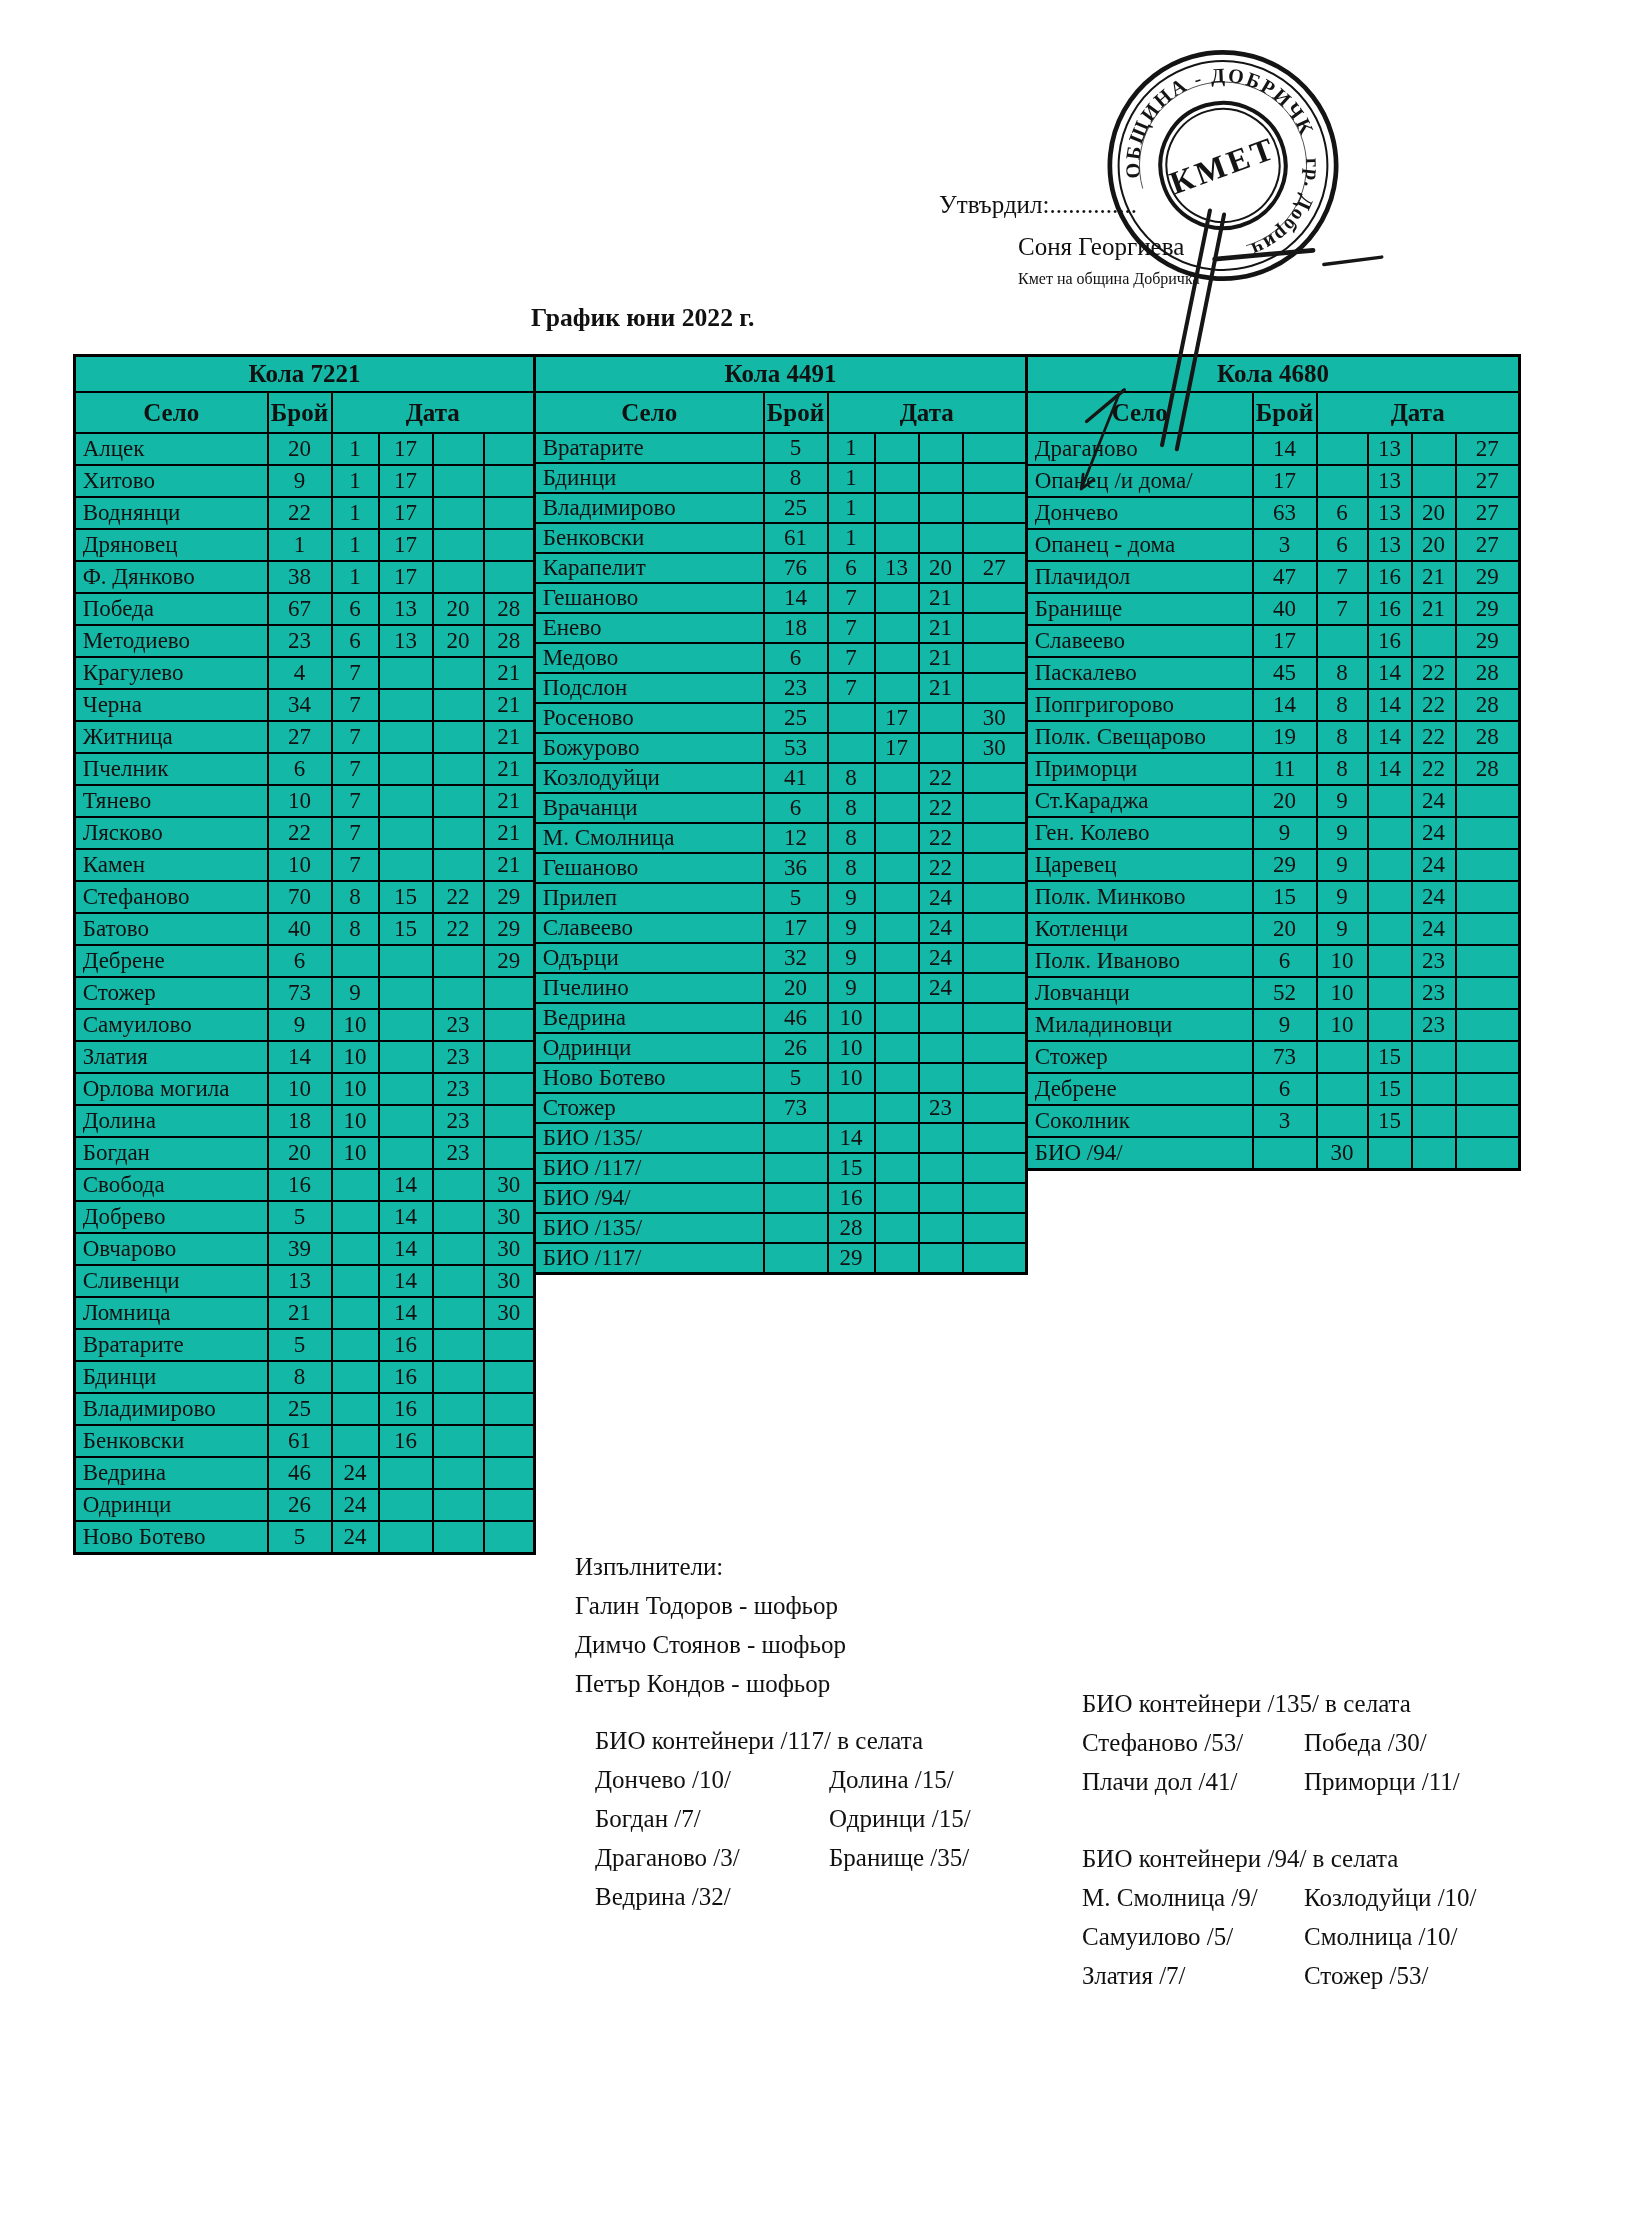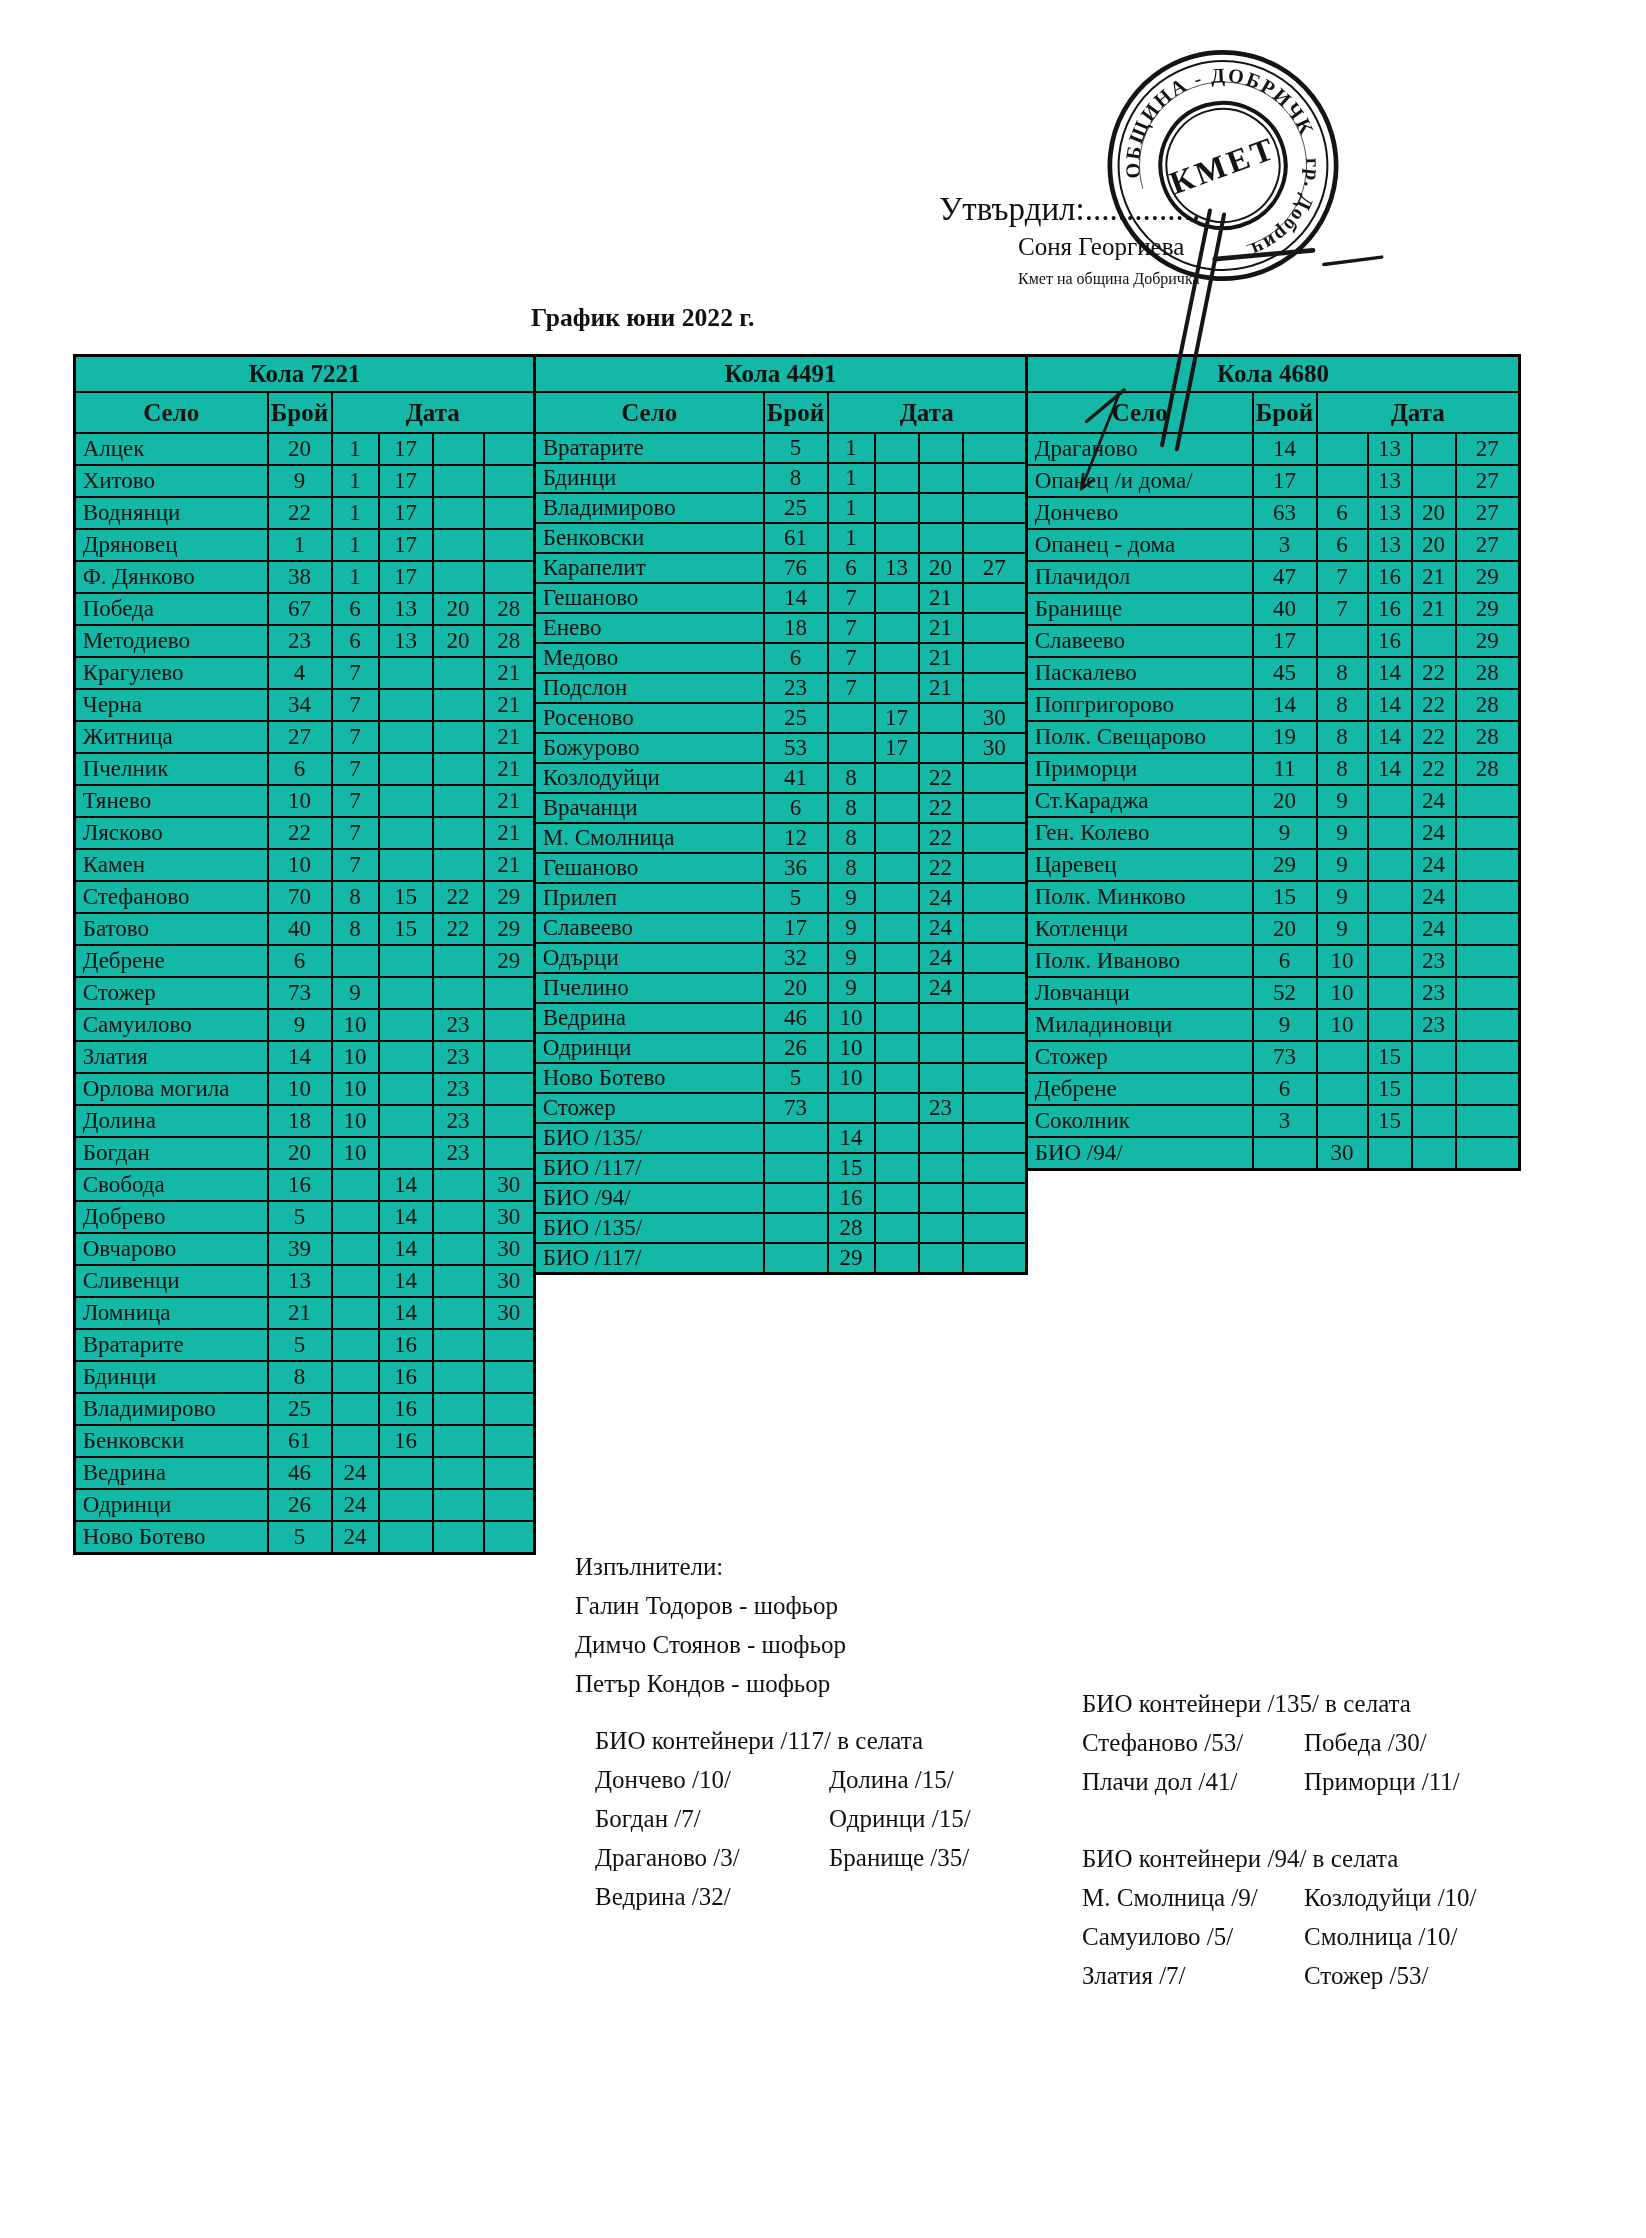--- a/index.html
+++ b/index.html
@@ -4,21 +4,21 @@
 <style>
   html,body { margin:0; padding:0; background:#e8e8e8; }
   .page {
     position:relative; width:1646px; height:2239px; background:#ffffff;
     font-family:"Liberation Serif","DejaVu Serif",serif; color:#111;
     overflow:hidden;
   }
   .abs { position:absolute; }
 
   
-  .approve-label { left:939px; top:191px; font-size:33px; }
+  .approve-label { left:939px; top:191px; font-size:25px; }
   .approver-name { left:1018px; top:233px; font-size:25px; }
   .approver-role { left:1018px; top:270px; font-size:16px; }
   .doc-title { left:531px; top:303px; font-size:25.6px; font-weight:bold; }
 
   
   .doc-table { position:absolute; border-collapse:collapse; table-layout:fixed; background:#14b8a6; }
   .doc-table, .doc-table th, .doc-table td { border:2px solid #000; }
   .doc-table { border-width:3.4px; }
   .doc-table th { font-size:25px; font-weight:bold; text-align:center; padding:0; }
   .doc-table .tbl-title { height:34px; }

